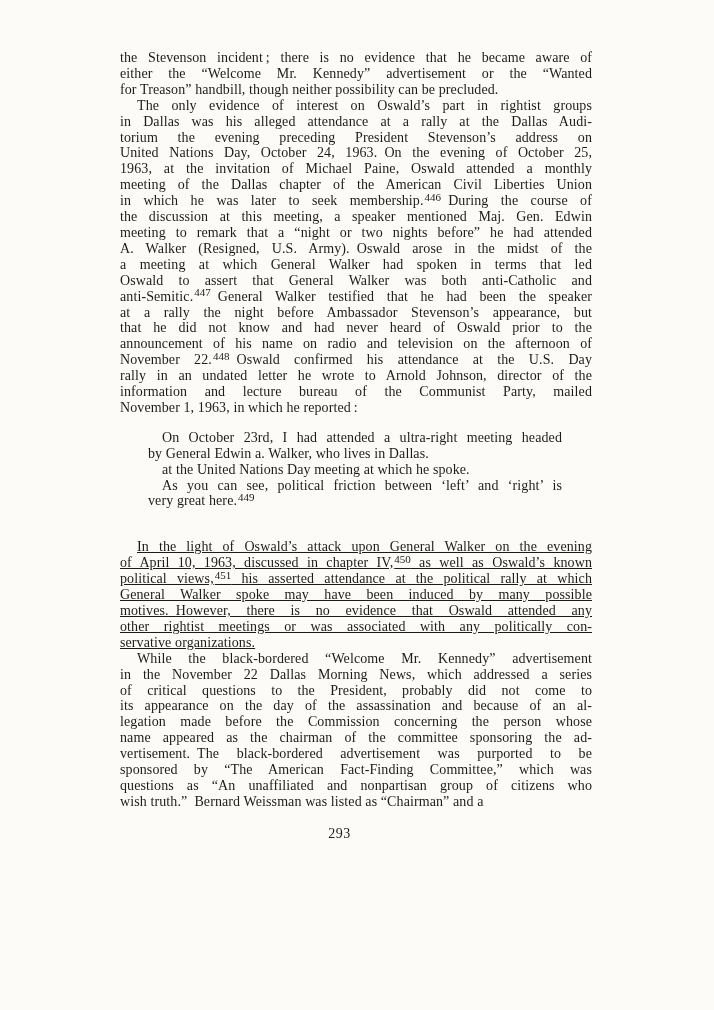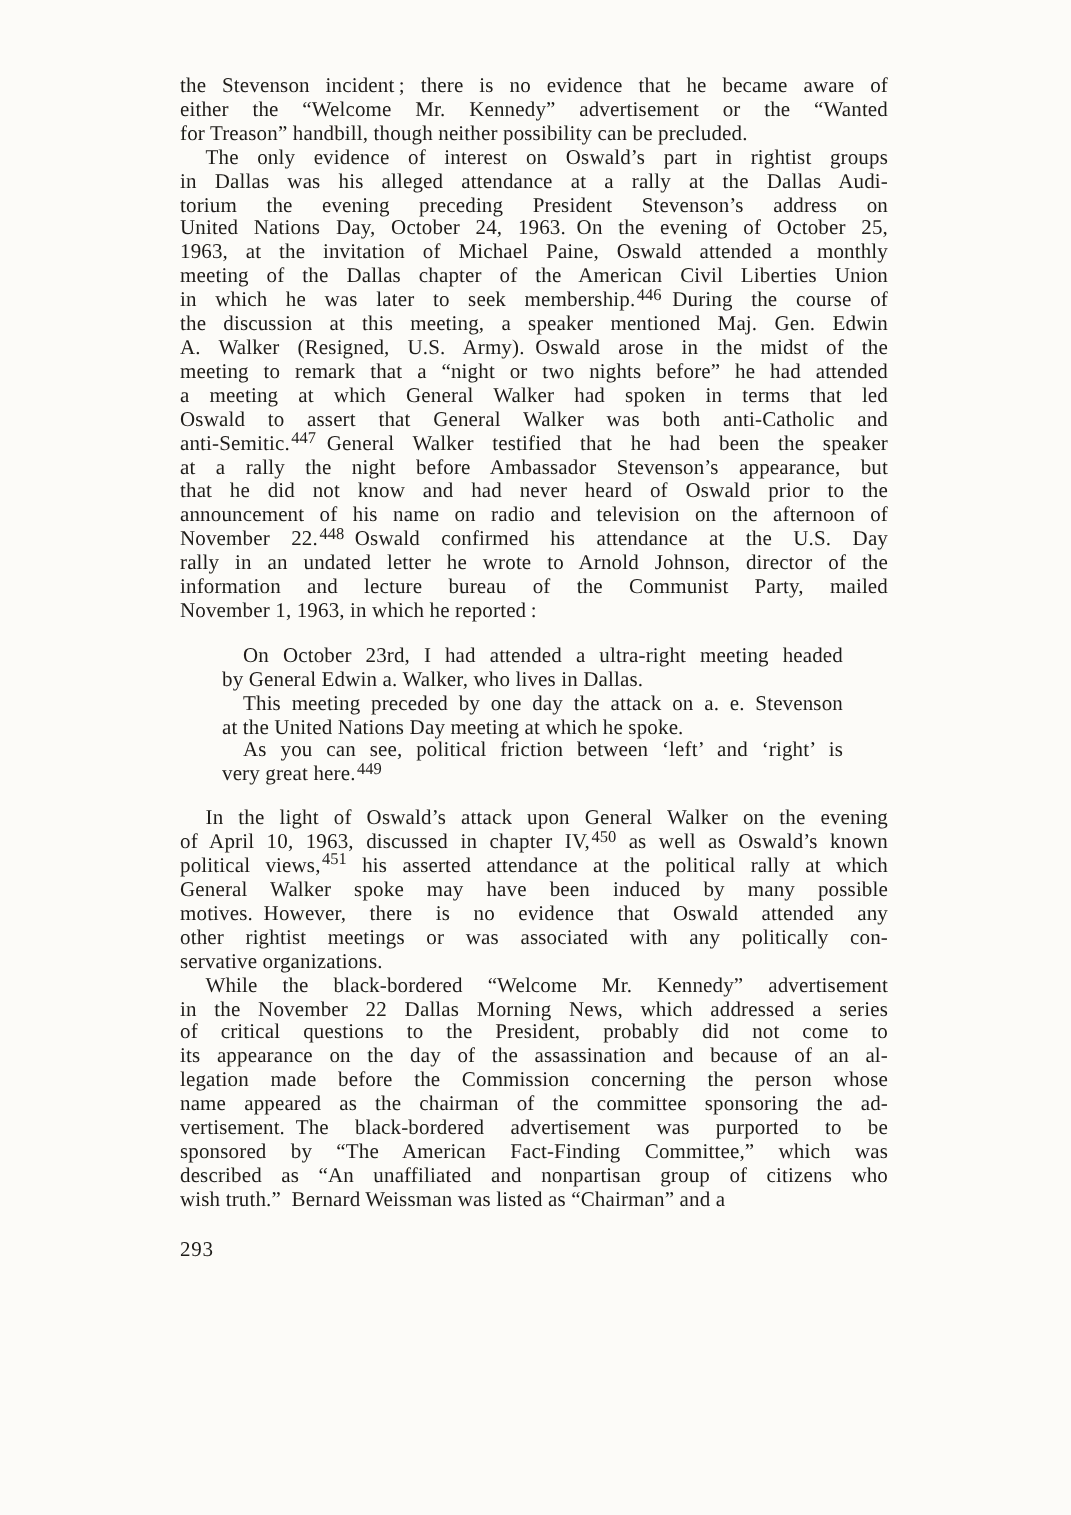--- a/index.html
+++ b/index.html
@@ -45,39 +45,40 @@
     margin-left: 28px;
     margin-right: 30px;
   }
   .block.qp.indent > .line:first-child {
     text-indent: 14px;
   }
   .block.p + .block.qp {
     margin-top: 14px;
   }
   .block.qp + .block.p {
-    margin-top: 13px;
+    margin-top: 30px;
+    text-decoration: underline;
   }
   sup {
     font-size: 11px;
     line-height: 0;
     letter-spacing: 0;
     position: relative;
     top: 1px;
     vertical-align: super;
     margin-left: 1px;
   }
   .page-number {
     position: absolute;
     left: 120px;
     top: 826px;
     width: 472px;
     box-sizing: border-box;
     padding-right: 33px;
-    text-align: left;
+    text-align: center;
     font-size: 14px;
     line-height: 15.9px;
     letter-spacing: 0.5px;
   }
 </style>
 </head>
 <body>
 
 <div class="page">
   <div class="text-column">
@@ -88,39 +89,38 @@
       </div>
       <div class="block p indent">
         <div class="line">The only evidence of interest on Oswald’s part in rightist groups</div>
         <div class="line">in Dallas was his alleged attendance at a rally at the Dallas Audi-</div>
         <div class="line">torium the evening preceding President Stevenson’s address on</div>
         <div class="line">United Nations Day, October 24, 1963. On the evening of October 25,</div>
         <div class="line">1963, at the invitation of Michael Paine, Oswald attended a monthly</div>
         <div class="line">meeting of the Dallas chapter of the American Civil Liberties Union</div>
         <div class="line">in which he was later to seek membership.<sup>446</sup> During the course of</div>
         <div class="line">the discussion at this meeting, a speaker mentioned Maj. Gen. Edwin</div>
+        <div class="line">meeting to remark that a “night or two nights before” he had attended</div>
         <div class="line">A. Walker (Resigned, U.S. Army). Oswald arose in the midst of the</div>
-        <div class="line">meeting to remark that a “night or two nights before” he had attended</div>
         <div class="line">a meeting at which General Walker had spoken in terms that led</div>
         <div class="line">Oswald to assert that General Walker was both anti-Catholic and</div>
         <div class="line">anti-Semitic.<sup>447</sup> General Walker testified that he had been the speaker</div>
         <div class="line">at a rally the night before Ambassador Stevenson’s appearance, but</div>
         <div class="line">that he did not know and had never heard of Oswald prior to the</div>
         <div class="line">announcement of his name on radio and television on the afternoon of</div>
         <div class="line">November 22.<sup>448</sup> Oswald confirmed his attendance at the U.S. Day</div>
         <div class="line">rally in an undated letter he wrote to Arnold Johnson, director of the</div>
         <div class="line">information and lecture bureau of the Communist Party, mailed</div>
         <div class="line last">November 1, 1963, in which he reported :</div>
       </div>
       <div class="block qp indent">
         <div class="line">On October 23rd, I had attended a ultra-right meeting headed</div>
         <div class="line last">by General Edwin a. Walker, who lives in Dallas.</div>
       </div>
       <div class="block qp indent">
-        <div class="line">This meeting preceded by one day the attack on a. e. Stevenson</div>
         <div class="line last">at the United Nations Day meeting at which he spoke.</div>
       </div>
       <div class="block qp indent">
         <div class="line">As you can see, political friction between ‘left’ and ‘right’ is</div>
         <div class="line last">very great here.<sup>449</sup></div>
       </div>
       <div class="block p indent">
         <div class="line">In the light of Oswald’s attack upon General Walker on the evening</div>
         <div class="line">of April 10, 1963, discussed in chapter IV,<sup>450</sup> as well as Oswald’s known</div>
         <div class="line">political views,<sup>451</sup> his asserted attendance at the political rally at which</div>
@@ -131,18 +131,18 @@
       </div>
       <div class="block p indent">
         <div class="line">While the black-bordered “Welcome Mr. Kennedy” advertisement</div>
         <div class="line">in the November 22 Dallas Morning News, which addressed a series</div>
         <div class="line">of critical questions to the President, probably did not come to</div>
         <div class="line">its appearance on the day of the assassination and because of an al-</div>
         <div class="line">legation made before the Commission concerning the person whose</div>
         <div class="line">name appeared as the chairman of the committee sponsoring the ad-</div>
         <div class="line">vertisement. The black-bordered advertisement was purported to be</div>
         <div class="line">sponsored by “The American Fact-Finding Committee,” which was</div>
-        <div class="line">described as “An unaffiliated and nonpartisan group of citizens who</div>
+        <div class="line">questions as “An unaffiliated and nonpartisan group of citizens who</div>
         <div class="line last">wish truth.” Bernard Weissman was listed as “Chairman” and a</div>
       </div>
     </div>
   <div class="page-number">293</div>
 </div>
 
 </body></html>

